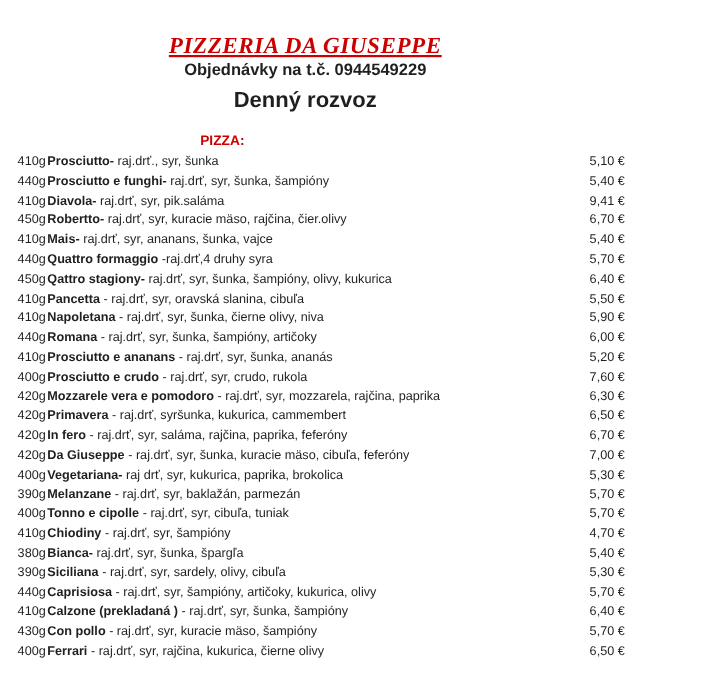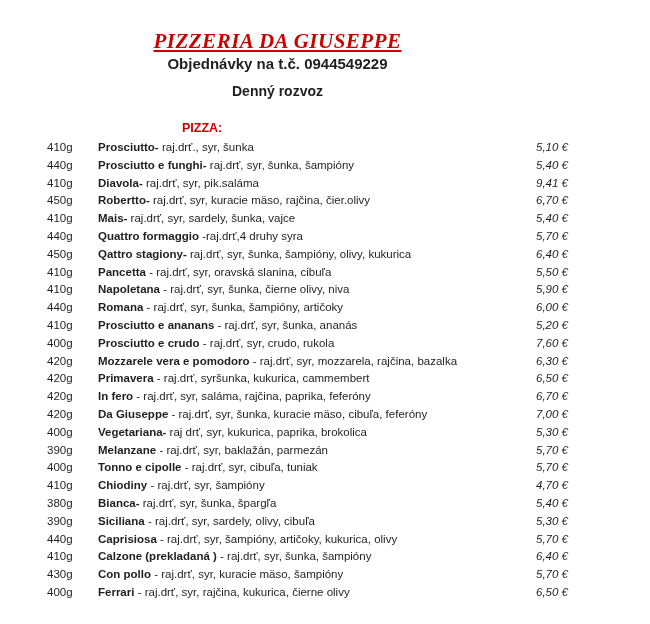--- a/index.html
+++ b/index.html
@@ -14,36 +14,36 @@
   .header{width:555px;text-align:center;padding-top:28px;}
   .title{
     font-family:"Liberation Serif", serif;
     font-style:italic;font-weight:bold;
     font-size:21px;letter-spacing:.5px;
     color:#CC0000;
     text-decoration:underline;
     line-height:26px;
   }
   .subtitle{font-weight:bold;font-size:15px;line-height:19px;margin-top:0;}
-  .heading{font-weight:bold;font-size:14px;line-height:24px;margin-top:6px;}
+  .heading{font-weight:bold;font-size:20px;line-height:24px;margin-top:6px;}
   .pizza-label{
     margin:18px 0 3px 170px;
     color:#CC0000;font-weight:bold;font-size:12.5px;line-height:15px;padding-left:12px;
   }
   .menu{width:650px;}
   .row{
     position:relative;
     height:17.8px;line-height:17.8px;
     font-size:11.5px;
     padding-left:16px;
     white-space:nowrap;
   }
-  .w{display:inline-block;width:27px;margin-left:31px;}
-  .item-name{font-weight:bold;margin-left:24px;}
-  .price{position:absolute;right:82px;top:0;font-style:italic;}
+  .w{display:inline-block;width:27px;}
+  .item-name{font-weight:bold;}
+  .price{position:absolute;right:82px;top:0;}
 </style>
 </head>
 <body>
 
 <div class="page">
   <div class="header">
     <div class="title">PIZZERIA DA GIUSEPPE</div>
     <div class="subtitle">Objednávky na t.č. 0944549229</div>
     <div class="heading">Denný rozvoz</div>
   </div>
@@ -52,37 +52,37 @@
 
   <div class="menu">
     <div class="row"><span class="w">410g</span><span class="txt"><span class="item-name">Prosciutto-</span> <span class="item-desc">raj.drť., syr, šunka</span></span><span class="price">5,10 €</span></div>
 
     <div class="row"><span class="w">440g</span><span class="txt"><span class="item-name">Prosciutto e funghi-</span> <span class="item-desc">raj.drť, syr, šunka, šampióny</span></span><span class="price">5,40 €</span></div>
 
     <div class="row"><span class="w">410g</span><span class="txt"><span class="item-name">Diavola-</span> <span class="item-desc">raj.drť, syr, pik.saláma</span></span><span class="price">9,41 €</span></div>
 
     <div class="row"><span class="w">450g</span><span class="txt"><span class="item-name">Robertto-</span> <span class="item-desc">raj.drť, syr, kuracie mäso, rajčina, čier.olivy</span></span><span class="price">6,70 €</span></div>
 
-    <div class="row"><span class="w">410g</span><span class="txt"><span class="item-name">Mais-</span> <span class="item-desc">raj.drť, syr, sardely, šunka, vajce</span></span><span class="price">5,40 €</span></div>
+    <div class="row"><span class="w">410g</span><span class="txt"><span class="item-name">Mais-</span> <span class="item-desc">raj.drť, syr, ananans, šunka, vajce</span></span><span class="price">5,40 €</span></div>
 
     <div class="row"><span class="w">440g</span><span class="txt"><span class="item-name">Quattro formaggio</span> <span class="item-desc">-raj.drť,4 druhy syra</span></span><span class="price">5,70 €</span></div>
 
     <div class="row"><span class="w">450g</span><span class="txt"><span class="item-name">Qattro stagiony-</span> <span class="item-desc">raj.drť, syr, šunka, šampióny, olivy, kukurica</span></span><span class="price">6,40 €</span></div>
 
     <div class="row"><span class="w">410g</span><span class="txt"><span class="item-name">Pancetta</span> <span class="item-desc">- raj.drť, syr, oravská slanina, cibuľa</span></span><span class="price">5,50 €</span></div>
 
     <div class="row"><span class="w">410g</span><span class="txt"><span class="item-name">Napoletana</span> <span class="item-desc">- raj.drť, syr, šunka, čierne olivy, niva</span></span><span class="price">5,90 €</span></div>
 
     <div class="row"><span class="w">440g</span><span class="txt"><span class="item-name">Romana</span> <span class="item-desc">- raj.drť, syr, šunka, šampióny, artičoky</span></span><span class="price">6,00 €</span></div>
 
     <div class="row"><span class="w">410g</span><span class="txt"><span class="item-name">Prosciutto e ananans</span> <span class="item-desc">- raj.drť, syr, šunka, ananás</span></span><span class="price">5,20 €</span></div>
 
     <div class="row"><span class="w">400g</span><span class="txt"><span class="item-name">Prosciutto e crudo</span> <span class="item-desc">- raj.drť, syr, crudo, rukola</span></span><span class="price">7,60 €</span></div>
 
-    <div class="row"><span class="w">420g</span><span class="txt"><span class="item-name">Mozzarele vera e pomodoro</span> <span class="item-desc">- raj.drť, syr, mozzarela, rajčina, bazalka</span></span><span class="price">6,30 €</span></div>
+    <div class="row"><span class="w">420g</span><span class="txt"><span class="item-name">Mozzarele vera e pomodoro</span> <span class="item-desc">- raj.drť, syr, mozzarela, rajčina, paprika</span></span><span class="price">6,30 €</span></div>
 
     <div class="row"><span class="w">420g</span><span class="txt"><span class="item-name">Primavera</span> <span class="item-desc">- raj.drť, syršunka, kukurica, cammembert</span></span><span class="price">6,50 €</span></div>
 
     <div class="row"><span class="w">420g</span><span class="txt"><span class="item-name">In fero</span> <span class="item-desc">- raj.drť, syr, saláma, rajčina, paprika, feferóny</span></span><span class="price">6,70 €</span></div>
 
     <div class="row"><span class="w">420g</span><span class="txt"><span class="item-name">Da Giuseppe</span> <span class="item-desc">- raj.drť, syr, šunka, kuracie mäso, cibuľa, feferóny</span></span><span class="price">7,00 €</span></div>
 
     <div class="row"><span class="w">400g</span><span class="txt"><span class="item-name">Vegetariana-</span> <span class="item-desc">raj drť, syr, kukurica, paprika, brokolica</span></span><span class="price">5,30 €</span></div>
 
     <div class="row"><span class="w">390g</span><span class="txt"><span class="item-name">Melanzane</span> <span class="item-desc">- raj.drť, syr, baklažán, parmezán</span></span><span class="price">5,70 €</span></div>

